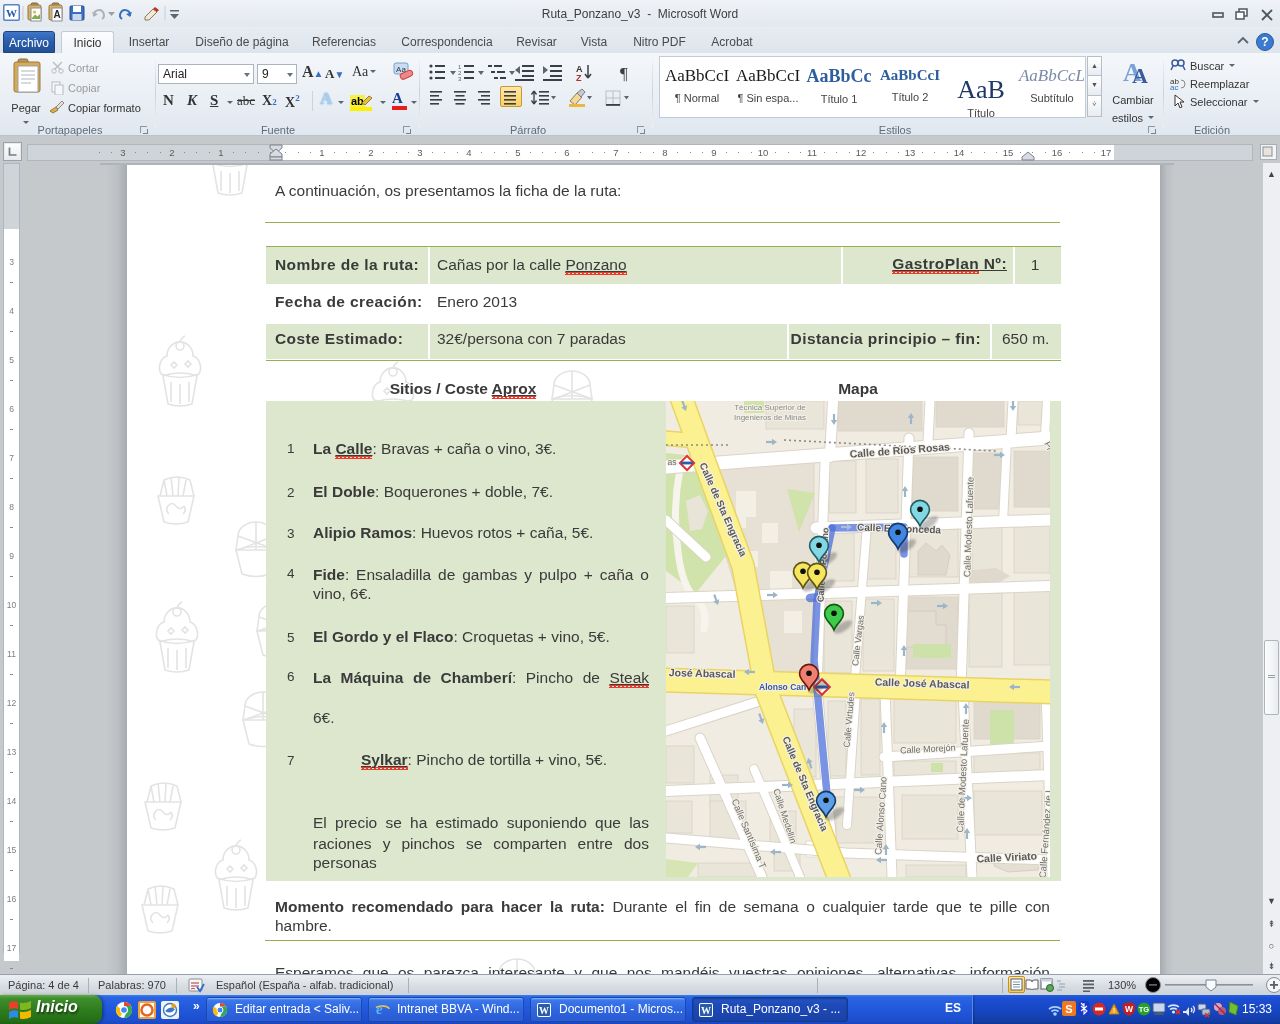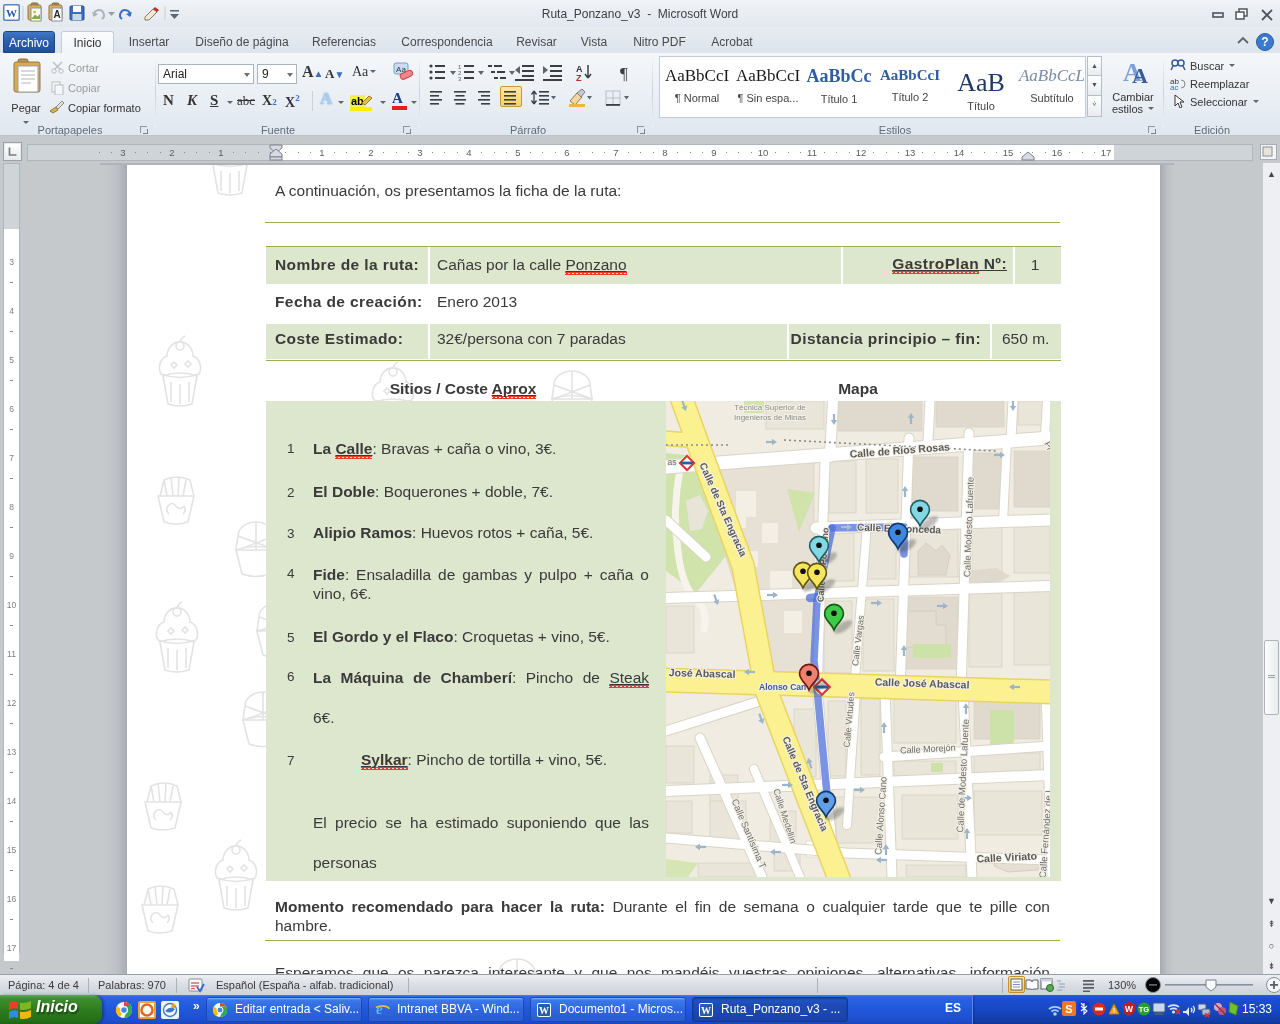--- a/index.html
+++ b/index.html
@@ -319,39 +319,39 @@
     <div class="stcell" style="left:144px;">
         <div class="stbig" style="color:#2e5e9e;font-weight:bold;font-size:18px;">AaBbCc</div>
         <div class="stlbl">Título 1</div>
       </div>
     <div class="stcell" style="left:215px;">
         <div class="stbig" style="color:#2e5e9e;font-weight:bold;font-size:15px;margin-top:9px;">AaBbCcI</div>
         <div style="height:1px;"></div>
         <div class="stlbl">Título 2</div>
       </div>
     <div class="stcell" style="left:286px;">
-        <div class="stbig" style="font-size:26px;color:#1f3864;margin-top:10px;">AaB</div>
+        <div class="stbig" style="font-size:26px;color:#1f3864;margin-top:17px;">AaB</div>
         <div class="stlbl" style="margin-top:2px;">Título</div>
       </div>
     <div class="stcell" style="left:357px;">
         <div class="stbig" style="font-style:italic;color:#7a8aa8;">AaBbCcL</div>
         <div class="stlbl">Subtítulo</div>
       </div>
   </div>
   <div class="abs" style="left:1087px;top:3px;width:15px;height:62px;">
     <div style="height:20px;background:linear-gradient(#fff,#e8ecf0);border:1px solid #b6bec8;text-align:center;font-size:7px;color:#4a5158;line-height:18px;">▲</div>
     <div style="height:20px;background:linear-gradient(#fff,#e8ecf0);border:1px solid #b6bec8;border-top:none;text-align:center;font-size:7px;color:#4a5158;line-height:18px;">▼</div>
     <div style="height:21px;background:linear-gradient(#fff,#e8ecf0);border:1px solid #b6bec8;border-top:none;text-align:center;font-size:7px;color:#4a5158;line-height:16px;">⩒</div>
   </div>
   <div class="abs" style="left:1106px;top:4px;width:54px;height:62px;text-align:center;">
     <svg width="36" height="30">
         <text x="8" y="24" font-size="26" font-weight="bold" fill="#7aa0d8" font-family="Liberation Serif">A</text>
         <text x="17" y="26" font-size="22" font-weight="bold" fill="#3a5a9e" font-family="Liberation Serif">A</text>
       </svg>
-    <div style="font-size:11px;color:#333;line-height:12px;">Cambiar<br>estilos <span class="darr"></span></div>
+    <div style="font-size:11px;color:#333;line-height:18px;">Cambiar<br>estilos <span class="darr"></span></div>
   </div>
   <div class="glabel" style="left:845px;width:100px;">Estilos</div><div class="dlg" style="left:1148px;"></div>
   <div class="gsep" style="left:1163px;"></div>
   
   <svg class="abs" style="left:1170px;top:5px" width="16" height="14">
       <g fill="none" stroke="#3a5a9e" stroke-width="1.5">
         <circle cx="5" cy="5" r="3"></circle>
         <circle cx="11" cy="5" r="3"></circle>
         <path d="M3 8 l-2 4 M13 8 l2 4"></path>
       </g>
@@ -580,20 +580,21 @@
   <div class="jt" style="left:176px;top:401px;width:336px;height:21px;overflow:hidden;"><span class="b">Fide</span>: Ensaladilla de gambas y pulpo + caña o</div>
   <div class="dt" style="left:176px;top:422px;">vino, 6€.</div>
   <div class="dt" style="left:150px;top:466.5px;font-size:13.5px;">5</div>
   <div class="dt" style="left:176px;top:465px;"><span class="b">El Gordo y el Flaco</span>: Croquetas + vino, 5€.</div>
   <div class="dt" style="left:150px;top:506px;font-size:13.5px;">6</div>
   <div class="jt" style="left:176px;top:504px;width:336px;height:21px;overflow:hidden;"><span class="b">La Máquina de Chamberí</span>: Pincho de <span class="ul sq">Steak</span></div>
   <div class="dt" style="left:176px;top:546px;">6€.</div>
   <div class="dt" style="left:150px;top:590px;font-size:13.5px;">7</div>
   <div class="dt" style="left:176px;top:588px;margin-left:48px;"><span class="b ul sq">Sylkar</span>: Pincho de tortilla + vino, 5€.</div>
   <div class="jt" style="left:176px;top:649px;width:336px;height:21px;overflow:hidden;">El precio se ha estimado suponiendo que las</div>
+  <div class="jt" style="left:176px;top:670px;width:336px;height:21px;overflow:hidden;">raciones y pinchos se comparten entre dos</div>
   <div class="dt" style="left:176px;top:691px;">personas</div>
   <svg class="abs" id="mapsvg" style="left:529px;top:238px" width="384" height="476" viewBox="0 0 384 476">
   <rect x="0" y="0" width="384" height="476" fill="#f0ece2"></rect>
   <defs>
   <filter id="blur1" x="-50%" y="-50%" width="200%" height="200%">
             <feGaussianBlur stdDeviation="1.3"></feGaussianBlur>
           </filter>
   <g id="pin">
             <path stroke-width="1.6" d="M0 0 C-2.6 -7 -9.4 -9.6 -9.4 -16.2 A9.4 9.4 0 1 1 9.4 -16.2 C9.4 -9.6 2.6 -7 0 0 Z"></path>
             <circle cx="0" cy="-16.8" r="2.8" fill="#101010" stroke="none"></circle>

